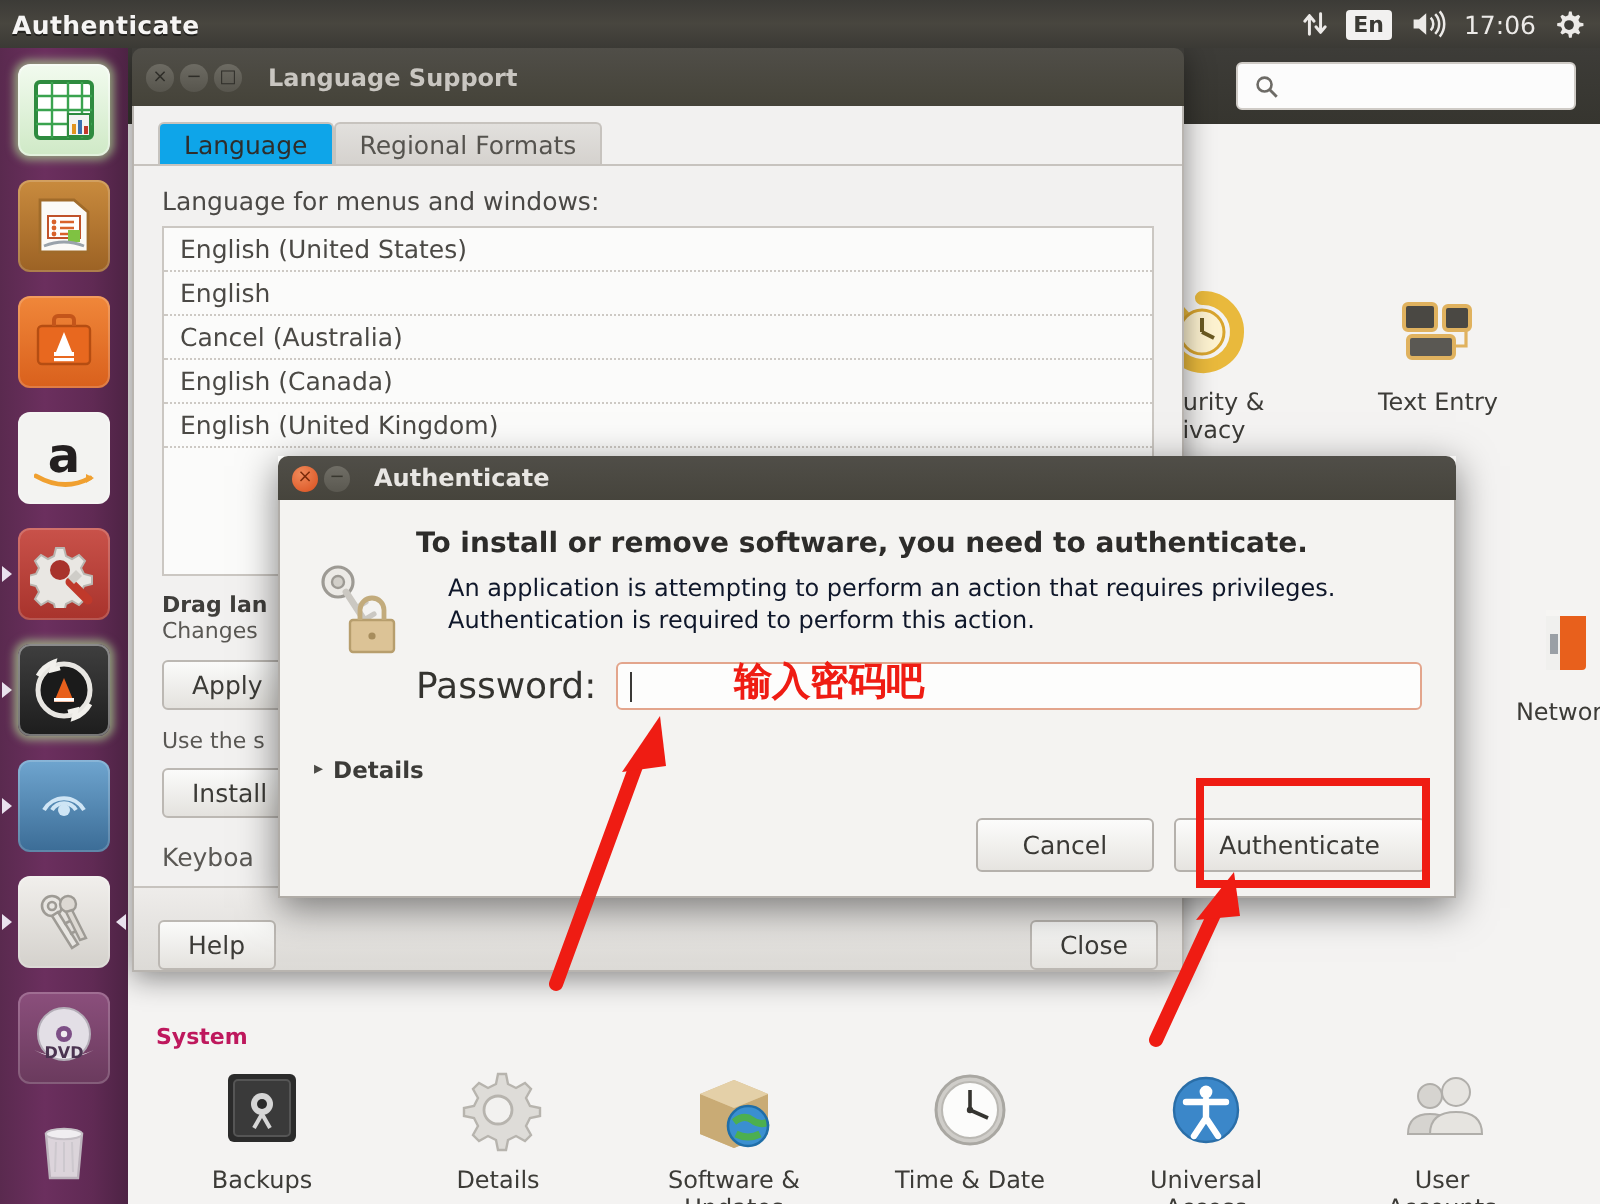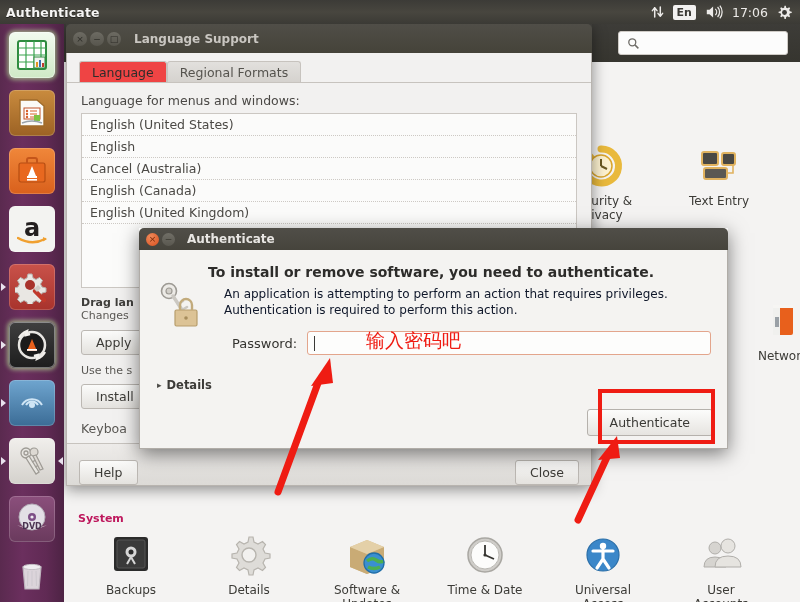--- a/index.html
+++ b/index.html
@@ -105,21 +105,21 @@
     height: 433px; background: #f2f1f0; position: relative;
     border: 1px solid #b8b4af; border-top: none;
   }
   #tabs { display: flex; padding: 8px 0 0 12px; border-bottom: 1px solid #c7c3be; height: 30px; }
   .tab {
     font-size: 12.5px; color: #55534e; padding: 3px 12px 4px 12px;
     border: 1px solid #c7c3be; border-bottom: none;
     border-top-left-radius: 3px; border-top-right-radius: 3px;
     background: linear-gradient(to bottom,#e2e0dd,#d5d2ce);
   }
-  .tab.active { background: #ef4444; color: #2e2d2b; position: relative; top: 0; }
+  .tab.active { background: #0ea5e9; color: #2e2d2b; position: relative; top: 0; }
   #lang-caption { font-size: 12.5px; color: #4a4845; padding: 10px 0 5px 14px; }
   #lang-list {
     margin: 0 14px; background: #fbfbfa; border: 1px solid #cbc7c2;
     height: 175px; overflow: hidden;
   }
   .lang-row {
     font-size: 12.5px; color: #4b4945; padding: 3px 8px;
     border-bottom: 1px dotted #cdc9c4;
   }
   .lang-note { font-size: 11px; color: #5a5854; padding-left: 14px; }
@@ -151,30 +151,30 @@
           display:flex;align-items:center;justify-content:center;font-size:9px; }
   #abtn-close { background: radial-gradient(circle at 35% 30%, #f08a5a, #d94f1e); color:#7a2a0a; }
   #abtn-min { background: linear-gradient(to bottom,#706e66,#5a5850); color:#38372f; }
   #auth-title { font-size: 12px; font-weight: bold; color: #e8e6e3; margin-left: 9px; }
   #auth-body {
     height: 199px; background: #f4f3f1; border: 1px solid #b0aca7; border-top: none;
     position: relative; padding: 14px 16px 0 16px;
   }
   #auth-heading { font-size: 14px; font-weight: bold; color: #2d2c2a; }
   #auth-desc { font-size: 12px; color: #0f172a; line-height: 16px; margin-top: 6px; margin-left: 16px; }
-  #pw-label { font-size: 13px; color: #34332f; margin-left: 24px; }
+  #pw-label { font-size: 18px; color: #34332f; }
   #pw-input {
     flex: 1; height: 24px; background: #fdfdfc;
     border: 1px solid #e3a58c; border-radius: 3px;
     position: relative; display: flex; align-items: center; padding-left: 6px;
   }
   #pw-caret { width: 1px; height: 15px; background: #3a3936; }
   #pw-annot {
     position: absolute; left: 58px; top: -4px;
-    color: #ef1c13; font-size: 19px; font-weight: 400;
+    color: #ef1c13; font-size: 19px; font-weight: 700;
     font-family: "DejaVu Sans", sans-serif; white-space: nowrap;
   }
   #details-link { font-size: 11.5px; font-weight: bold; color: #3c3b38; }
   #auth-buttons { position: absolute; right: 14px; bottom: 12px; display: flex; gap: 10px; }
   .abtn-big {
     font-size: 12.5px; color: #3a3935; border: 1px solid #b5b1ac; border-radius: 3px;
     background: linear-gradient(to bottom,#fcfcfb,#e6e4e0);
     padding: 5px 22px;
   }
 
@@ -408,20 +408,21 @@
           </div>
         </div>
       </div>
 
       <div style="position:absolute;left:17px;bottom:56px;display:flex;align-items:center;gap:5px;">
         <span style="font-size:9px;color:#4b4a46;">▸</span>
         <span id="details-link">Details</span>
       </div>
 
       <div id="auth-buttons">
+        <span class="abtn-big">Cancel</span>
         <span class="abtn-big">Authenticate</span>
       </div>
     </div>
   </div>
 
   <div id="launcher">
 
     <div class="launcher-item">
       <div class="licon focused" style="background:linear-gradient(to bottom,#f2fbef,#cfe9c6);">
         <svg width="34" height="34" viewBox="0 0 34 34">

